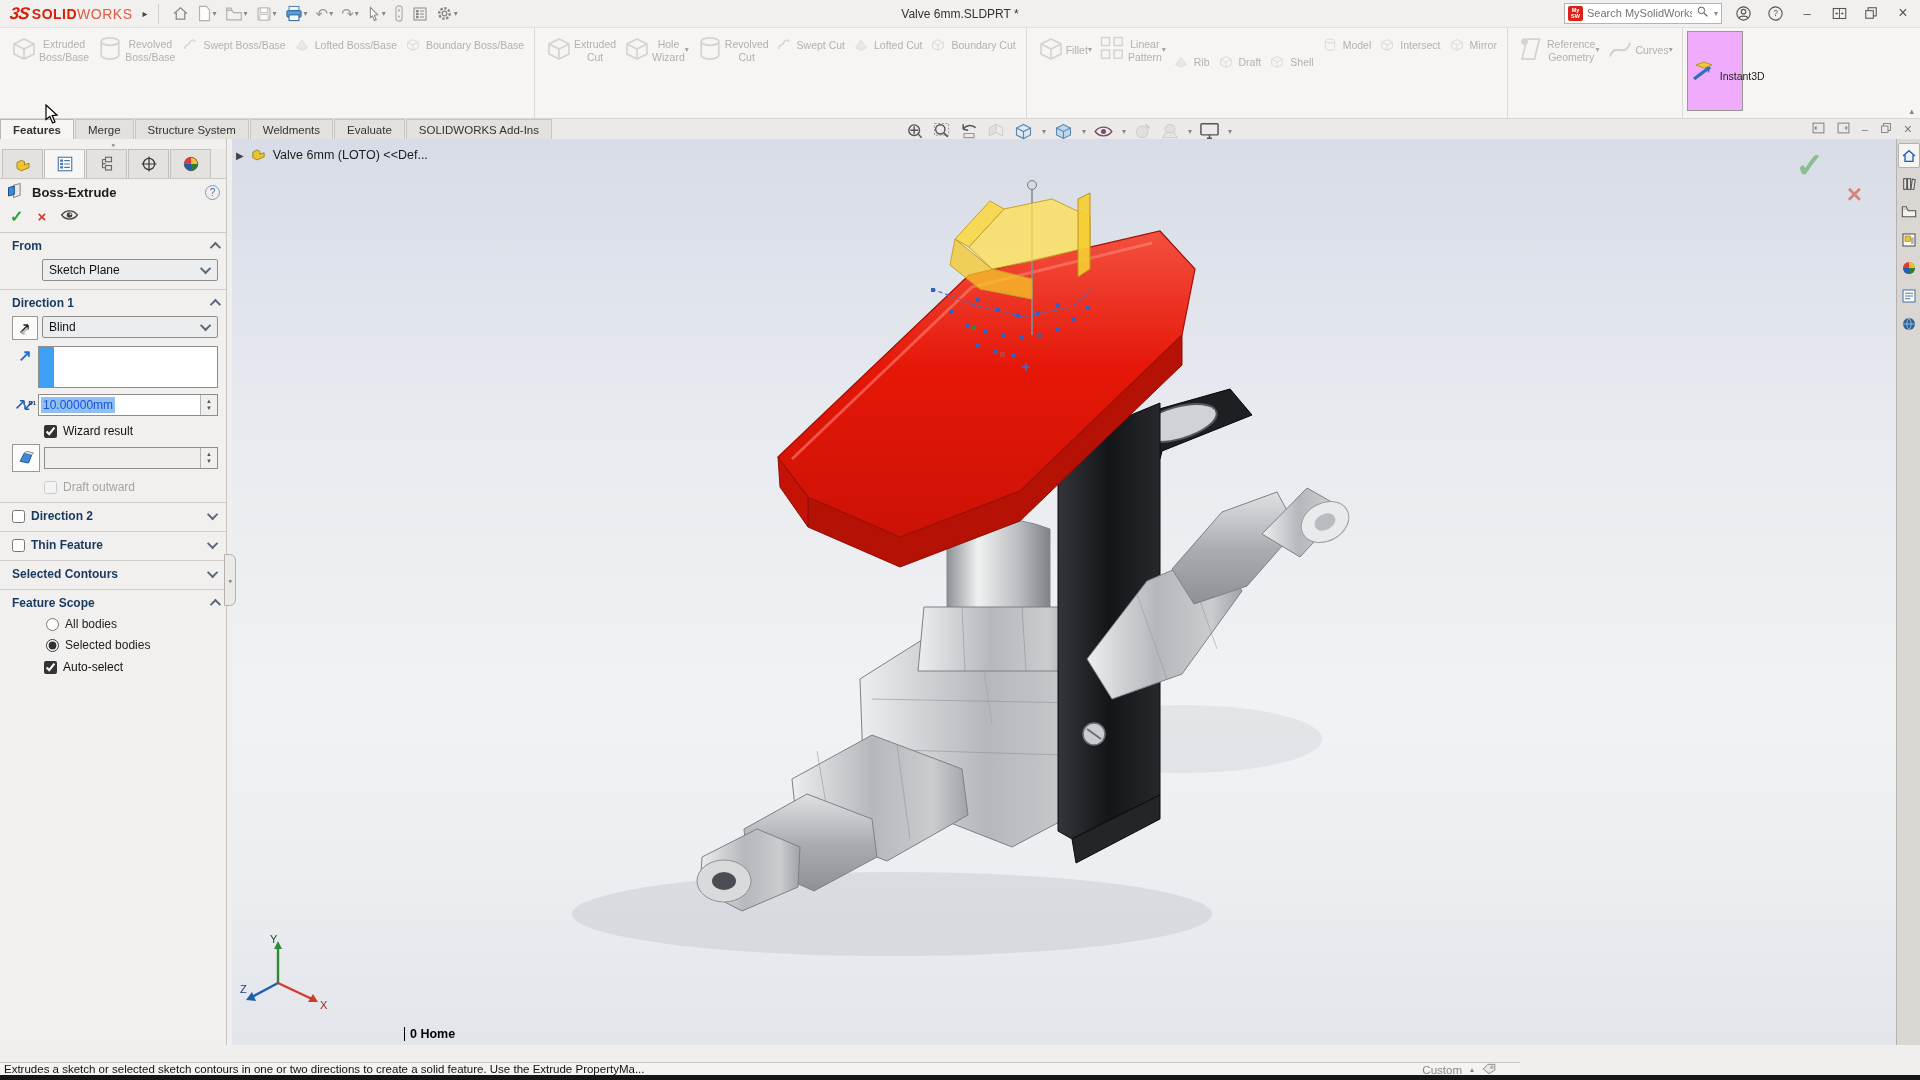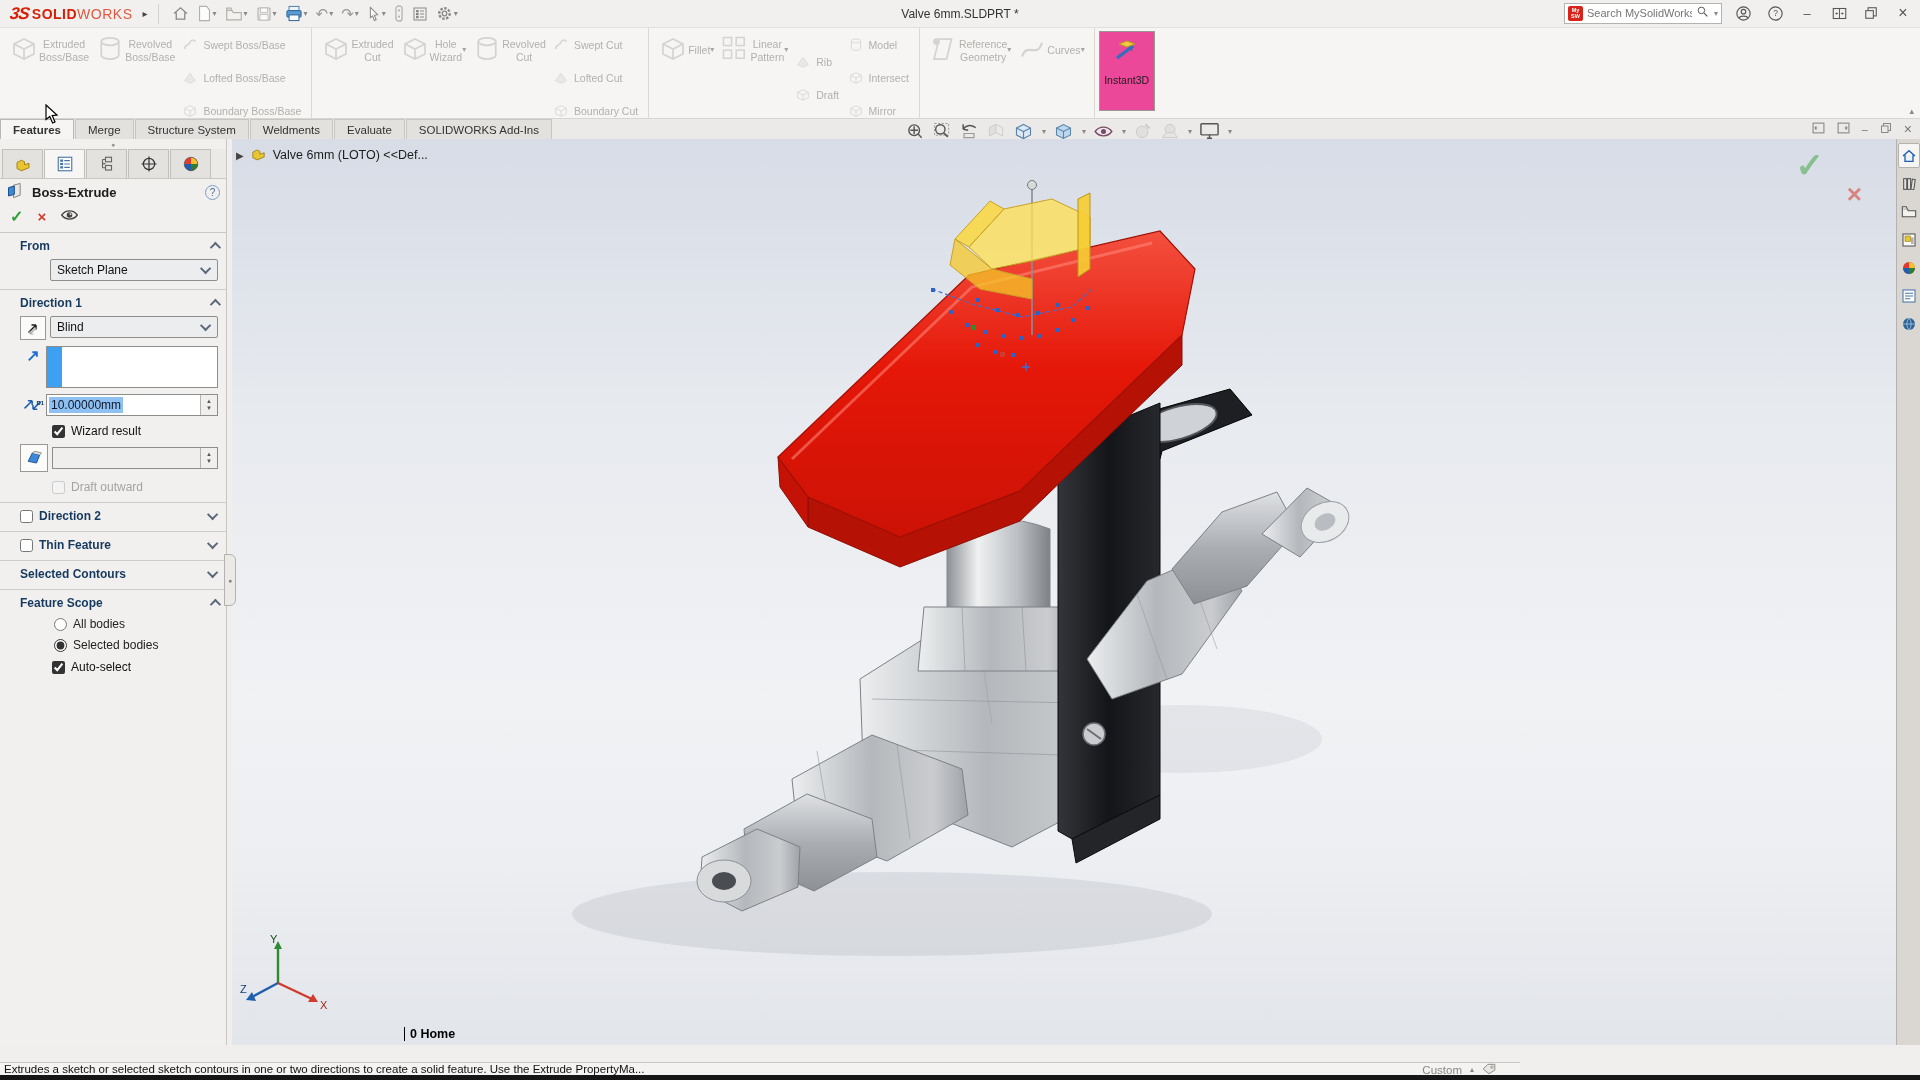--- a/index.html
+++ b/index.html
@@ -27,26 +27,26 @@
   .winbtn{width:22px;height:22px;display:flex;align-items:center;justify-content:center;color:#555;font-size:13px}
   .glyphbtn{color:#555}
 
   
   #ribbon{position:absolute;left:0;top:28px;width:1920px;height:91px;background:#f6f5f4;border-bottom:1px solid #d8d6d3;display:flex}
   .rgroup{display:flex;align-items:flex-start;padding:4px 6px 0 6px;border-right:1px solid #dddბ}
   .rgroup{border-right:1px solid #dbd9d6}
   .rbig{min-width:50px;display:flex;flex-direction:row;align-items:center;margin:0 3px;padding-top:2px}
   .rbig .ric{opacity:.45}
   .rbig .lbl{font-size:10.5px;line-height:1.15;color:#b3b0ad;text-align:center;margin-top:3px}
-  .rstack{display:flex;flex-direction:column;justify-content:flex-start;margin:2px 4px;gap:16px}
+  .rstack{display:flex;justify-content:flex-start;margin:2px 4px;gap:8px}
   .rrow{display:flex;align-items:center;gap:5px;height:17px;color:#b3b0ad;font-size:10.5px;white-space:nowrap}
   .rrow .ric{opacity:.4}
   .ric svg{display:block}
   .garrow{font-size:8px;color:#a7a5a2;text-align:center;margin-top:1px}
-  #instant3d{margin:3px 4px;width:56px;height:80px;background:#ec4899;border:1px solid #9b9894;display:flex;flex-direction:column;align-items:center;justify-content:flex-start;padding-top:4px}
+  #instant3d{margin:3px 4px;width:56px;height:80px;background:#f0abfc;border:1px solid #9b9894;display:flex;flex-direction:row;align-items:center;justify-content:flex-start;padding-top:4px}
   #instant3d .lbl{font-size:10.5px;color:#1c1c1c;margin-top:6px}
   #ribbon-collapse{position:absolute;right:6px;bottom:2px;color:#8a8885;font-size:9px}
 
   
   #tabrow{position:absolute;left:0;top:119px;width:1920px;height:20px;background:#eceae8;display:flex;align-items:stretch}
   .ctab{padding:1px 12px;font-size:11.5px;color:#333;background:#e3e1de;border:1px solid #c8c6c2;border-bottom:none;display:flex;align-items:center;margin-right:1px}
   .ctab.active{background:#f6f5f4;font-weight:bold;border-color:#b9b7b3}
   #docwin-controls{position:absolute;right:8px;top:2px;display:flex;gap:12px;align-items:center;color:#777}
   #docwin-controls span{font-size:11px}
   
@@ -62,33 +62,33 @@
   #pm-grip{height:10px;display:flex;align-items:center;justify-content:center;color:#9a9895;font-size:7px}
   #pm-tabs{display:flex;height:30px;border-bottom:1px solid #c9c6c3;background:#eceae7;padding-left:2px}
   .pmtab{width:41px;display:flex;align-items:center;justify-content:center;border:1px solid #c2c0bc;border-bottom:none;background:#e4e2df;margin-right:1px}
   .pmtab.active{background:#f7f6f5}
   #pm-header{display:flex;align-items:center;height:26px;padding:0 6px;gap:6px}
   #pm-title{font-weight:bold;font-size:13px;color:#1c1c1c;flex:1}
   #pm-help{width:15px;height:15px;border:1px solid #7a9cc4;border-radius:50%;color:#4a6f9b;font-size:10px;display:flex;align-items:center;justify-content:center}
   #pm-actions{display:flex;align-items:center;gap:14px;padding:2px 10px 6px 10px;border-bottom:1px solid #c9c6c3}
   .ok{color:#2d9e3a;font-size:16px;font-weight:bold}
   .cancel{color:#d23a2c;font-size:15px;font-weight:bold}
-  .sect{padding:6px 8px 8px 20px;border-bottom:1px solid #cfccc9}
+  .sect{padding:6px 8px 8px 12px;border-bottom:1px solid #cfccc9}
   .sect-h{display:flex;align-items:center;gap:6px}
   .sect-h .t{font-weight:bold;font-size:12px;color:#16395f;flex:1}
   .chev{width:8px;height:8px;border-left:2px solid #5b677a;border-bottom:2px solid #5b677a;transform:rotate(-45deg) translateY(-2px)}
   .chev.up{transform:rotate(135deg) translateY(-2px)}
   .combo{margin:6px 0 0 30px;height:22px;background:#ecedef;border:1px solid #8f8d8a;border-radius:2px;display:flex;align-items:center;padding:0 6px;font-size:12px;color:#111}
   .combo .t{flex:1}
   .rowline{display:flex;align-items:flex-start;margin-top:6px}
   .sqbtn{width:26px;height:24px;border:1px solid #9a98940;border:1px solid #9a9894;background:#fbfbfa;display:flex;align-items:center;justify-content:center;margin-right:4px}
   .selbox{flex:1;height:42px;background:#fff;border:1px solid #8f8d8a;display:flex}
   .selbox .bluebar{width:15px;background:#3da0f2}
   .field{flex:1;height:22px;background:#fff;border:1px solid #8f8d8a;display:flex;align-items:center}
-  .field .val{padding:1px 2px;margin-left:2px;background:#8fc0f2;color:#0f172a;font-size:12px}
+  .field .val{padding:1px 2px;margin-left:2px;background:#8fc0f2;color:#1d4ed8;font-size:12px}
   .spin{width:17px;align-self:stretch;border-left:1px solid #b5b3af;display:flex;flex-direction:column;align-items:center;justify-content:center;color:#555;font-size:6px;line-height:1.2;background:#f0efee}
   .field.dis{background:#efeeec}
   .cbrow{display:flex;align-items:center;gap:6px;margin:8px 0 0 32px;font-size:12px;color:#111}
   .cbrow.dis{color:#a5a3a0}
   .blue-arrow{color:#1f6fd0;font-size:16px;font-weight:bold;width:26px;text-align:center}
   .d1icon{width:26px;height:20px;font-size:9px;color:#123a63;display:flex;align-items:center;justify-content:center;font-weight:bold}
   .radiorow{display:flex;align-items:center;gap:6px;margin:7px 0 0 34px;font-size:12px}
   input[type=checkbox],input[type=radio]{width:13px;height:13px;accent-color:#333}
   #pm-splitter{position:absolute;left:224px;top:415px;width:12px;height:52px;background:#eceae7;border:1px solid #b5b2ae;border-radius:0 6px 6px 0;display:flex;align-items:center;justify-content:center;color:#8a8885;font-size:7px;z-index:5}
 

